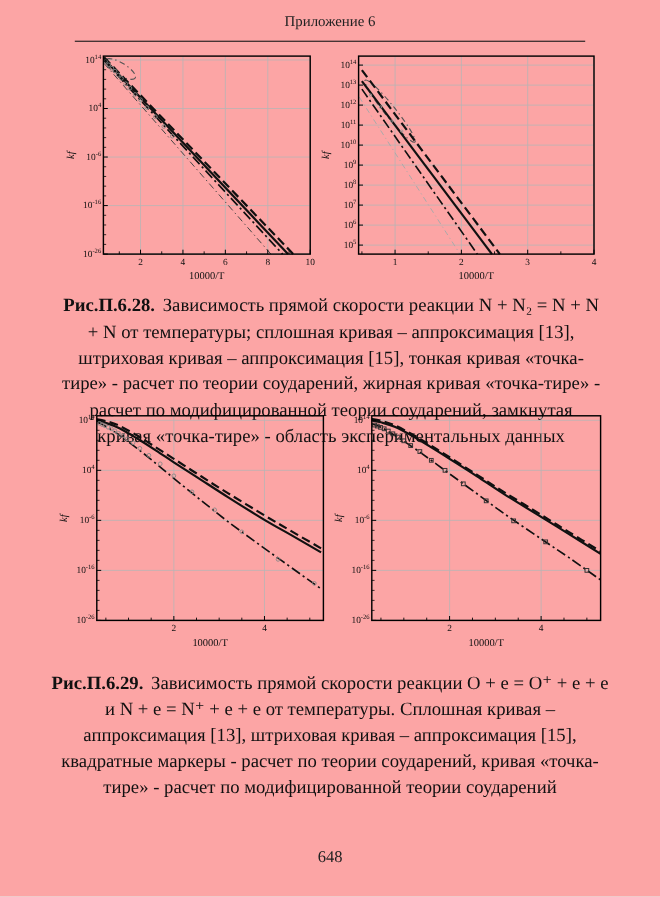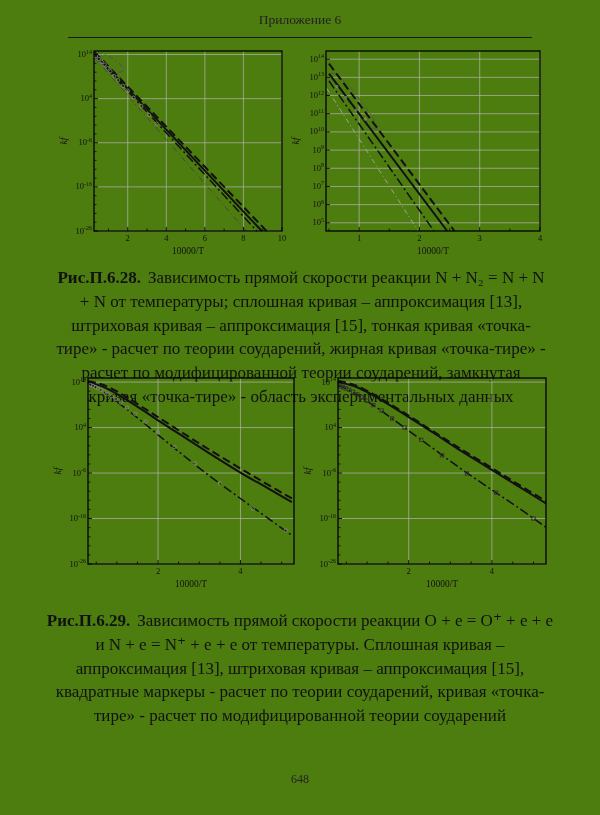--- a/index.html
+++ b/index.html
@@ -1,33 +1,33 @@
 <!DOCTYPE html>
 <html><head>
 <meta charset="utf-8">
 <style>
   html,body{margin:0;padding:0;background:#e8e8e8;}
   .page{
-    position:relative;width:600px;height:815px;background:#4d7c0f;
+    position:relative;width:600px;height:815px;background:#fca5a5;
     font-family:"Liberation Serif","DejaVu Serif",serif;color:#111;
     overflow:hidden;margin:0 auto;
   }
   .header{position:absolute;top:12px;left:0;width:100%;text-align:center;font-size:13.5px;color:#222;}
   .rule{position:absolute;top:37px;left:68px;width:464px;border-top:1.5px solid #1a1a1a;}
   .chart{position:absolute;}
   .chart svg{display:block;}
   #chart-0{left:58px;top:45px;width:232px;height:218px;}
   #chart-1{left:290px;top:45px;width:258px;height:218px;}
   #chart-2{left:52px;top:372px;width:250px;height:224px;}
   #chart-3{left:302px;top:372px;width:252px;height:224px;}
   .caption{position:absolute;text-align:center;font-size:17px;line-height:1.4;color:#111;}
   #caption-0{top:266px;left:55px;width:492px;}
   #caption-1{top:597px;left:46px;width:508px;margin-top:12px;}
   .caption b{margin-right:7px;}
-  .pagenum{position:absolute;top:772px;left:0;width:100%;text-align:center;font-size:12px;color:#222;}
+  .pagenum{position:absolute;top:772px;left:0;width:100%;text-align:center;font-size:15px;color:#222;}
 </style>
 </head>
 <body>
 
 <div class="page">
 
   <div class="header">
     <span>Приложение 6</span>
   </div>
   <div class="rule"></div>

